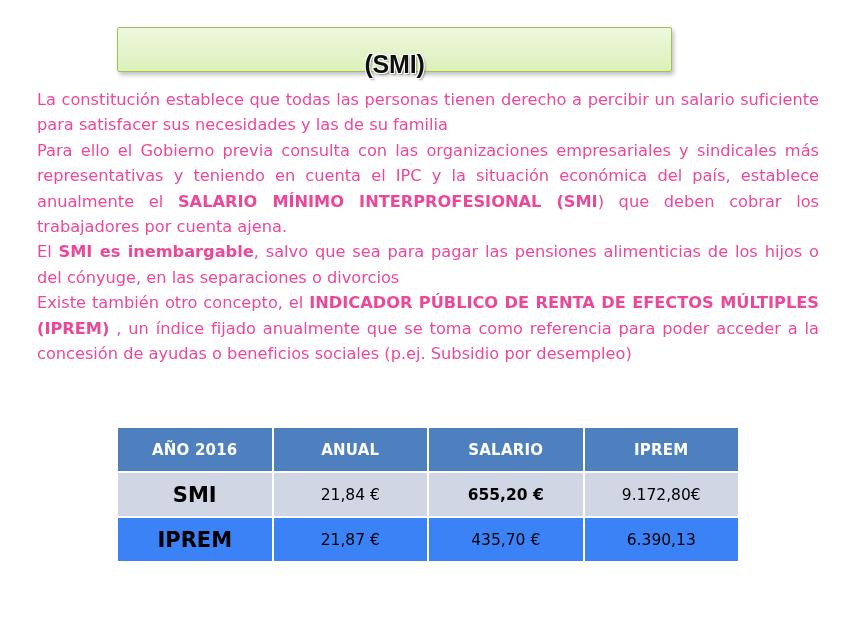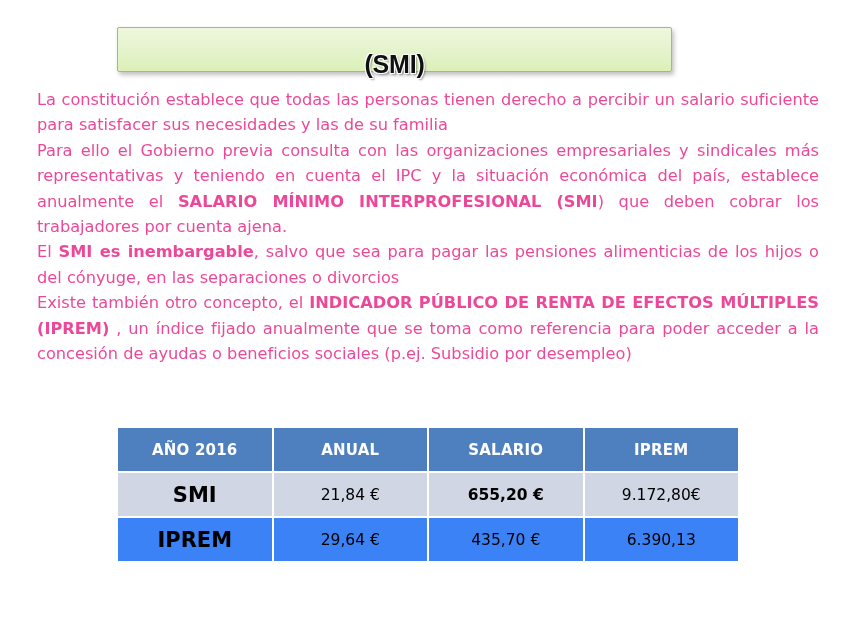--- a/index.html
+++ b/index.html
@@ -153,18 +153,18 @@
   </thead>
   <tbody>
     <tr class="row-smi">
       <td class="label">SMI</td>
       <td>21,84 €</td>
       <td class="bold">655,20 €</td>
       <td>9.172,80€</td>
     </tr>
     <tr class="row-iprem">
       <td class="label">IPREM</td>
-      <td>29,64 €</td>
+      <td>21,87 €</td>
       <td>435,70 €</td>
       <td>6.390,13</td>
     </tr>
   </tbody>
 </table>
 
 </body></html>

